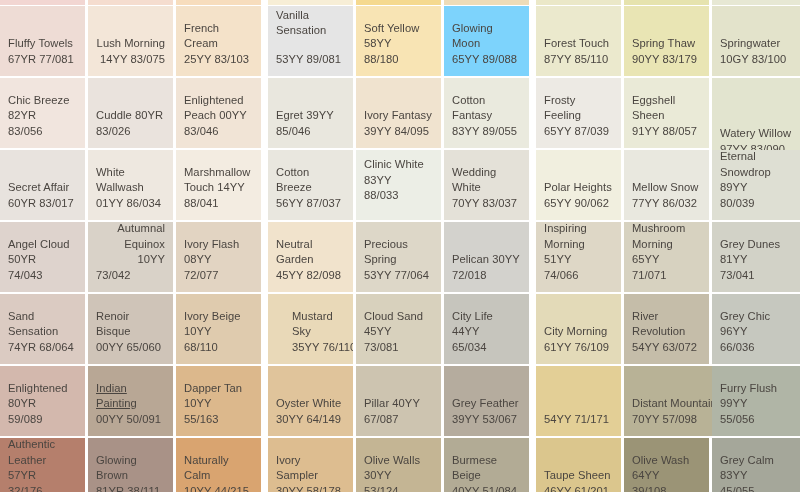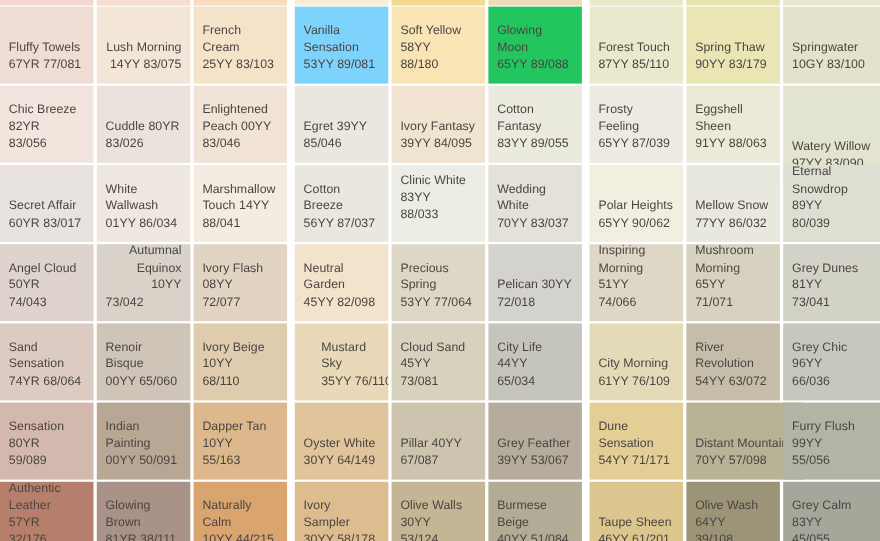--- a/index.html
+++ b/index.html
@@ -60,29 +60,29 @@
       <div class="swatch-code">67YR 77/081</div>
     </div>
     <div class="swatch" style="left: 88px; top: 6px; width: 85px; height: 70px; background: rgb(243, 230, 216); text-align: right;">
       <div class="swatch-label" style="white-space: normal;">Lush Morning</div>
       <div class="swatch-code">14YY 83/075</div>
     </div>
     <div class="swatch" style="left: 176px; top: 6px; width: 85px; height: 70px; background: rgb(244, 226, 201);">
       <div class="swatch-label" style="white-space: normal;">French Cream</div>
       <div class="swatch-code">25YY 83/103</div>
     </div>
-    <div class="swatch" style="left: 268px; top: 6px; width: 85px; height: 70px; background: #7dd3fc;">
+    <div class="swatch" style="left: 268px; top: 6px; width: 85px; height: 70px; background: #e5e5e5; gap: 13px;">
       <div class="swatch-label" style="white-space: normal;">Vanilla Sensation</div>
       <div class="swatch-code">53YY 89/081</div>
     </div>
     <div class="swatch" style="left: 356px; top: 6px; width: 85px; height: 70px; background: rgb(248, 228, 180);">
       <div class="swatch-label" style="white-space: normal;">Soft Yellow 58YY</div>
       <div class="swatch-code">88/180</div>
     </div>
-    <div class="swatch" style="left: 444px; top: 6px; width: 85px; height: 70px; background: #22c55e;">
+    <div class="swatch" style="left: 444px; top: 6px; width: 85px; height: 70px; background: #7dd3fc;">
       <div class="swatch-label" style="white-space: normal;">Glowing Moon</div>
       <div class="swatch-code">65YY 89/088</div>
     </div>
     <div class="swatch" style="left: 536px; top: 6px; width: 85px; height: 70px; background: rgb(235, 233, 205);">
       <div class="swatch-label" style="white-space: normal;">Forest Touch</div>
       <div class="swatch-code">87YY 85/110</div>
     </div>
     <div class="swatch" style="left: 624px; top: 6px; width: 85px; height: 70px; background: rgb(233, 229, 180);">
       <div class="swatch-label" style="white-space: normal;">Spring Thaw</div>
       <div class="swatch-code">90YY 83/179</div>
@@ -114,21 +114,21 @@
     <div class="swatch" style="left: 444px; top: 78px; width: 85px; height: 70px; background: rgb(234, 234, 222);">
       <div class="swatch-label" style="white-space: normal;">Cotton Fantasy</div>
       <div class="swatch-code">83YY 89/055</div>
     </div>
     <div class="swatch" style="left: 536px; top: 78px; width: 85px; height: 70px; background: rgb(237, 234, 228);">
       <div class="swatch-label" style="white-space: normal;">Frosty Feeling</div>
       <div class="swatch-code">65YY 87/039</div>
     </div>
     <div class="swatch" style="left: 624px; top: 78px; width: 85px; height: 70px; background: rgb(234, 234, 215);">
       <div class="swatch-label" style="white-space: normal;">Eggshell Sheen</div>
-      <div class="swatch-code">91YY 88/063</div>
+      <div class="swatch-code">91YY 88/057</div>
     </div>
     <div class="swatch" style="left: 712px; top: 78px; width: 88px; height: 88px; background: rgb(226, 228, 207);">
       <div class="swatch-label" style="white-space: normal;">Watery Willow</div>
       <div class="swatch-code">97YY 83/090</div>
     </div>
     <div class="swatch" style="left: 0px; top: 150px; width: 85px; height: 70px; background: rgb(232, 227, 222);">
       <div class="swatch-label" style="white-space: normal;">Secret Affair</div>
       <div class="swatch-code">60YR 83/017</div>
     </div>
     <div class="swatch" style="left: 88px; top: 150px; width: 85px; height: 70px; background: rgb(238, 232, 224);">
@@ -229,45 +229,44 @@
     </div>
     <div class="swatch" style="left: 624px; top: 294px; width: 85px; height: 70px; background: rgb(197, 189, 169);">
       <div class="swatch-label" style="white-space: normal;">River Revolution</div>
       <div class="swatch-code">54YY 63/072</div>
     </div>
     <div class="swatch" style="left: 712px; top: 294px; width: 88px; height: 70px; background: rgb(198, 200, 191);">
       <div class="swatch-label" style="white-space: normal;">Grey Chic 96YY</div>
       <div class="swatch-code">66/036</div>
     </div>
     <div class="swatch" style="left: 0px; top: 366px; width: 85px; height: 70px; background: rgb(211, 184, 173);">
-      <div class="swatch-label" style="white-space: normal;">Sensation 80YR</div>
+      <div class="swatch-label" style="white-space: normal;">Enlightened 80YR</div>
       <div class="swatch-code">59/089</div>
     </div>
     <div class="swatch" style="left: 88px; top: 366px; width: 85px; height: 70px; background: rgb(184, 167, 149);">
-      <div class="swatch-label" style="white-space: normal;">Indian Painting</div>
+      <div class="swatch-label" style="white-space: normal; text-decoration: underline;">Indian Painting</div>
       <div class="swatch-code">00YY 50/091</div>
     </div>
     <div class="swatch" style="left: 176px; top: 366px; width: 85px; height: 70px; background: rgb(220, 184, 140);">
       <div class="swatch-label" style="white-space: normal;">Dapper Tan 10YY</div>
       <div class="swatch-code">55/163</div>
     </div>
     <div class="swatch" style="left: 268px; top: 366px; width: 85px; height: 70px; background: rgb(224, 196, 155);">
       <div class="swatch-label" style="white-space: normal;">Oyster White</div>
       <div class="swatch-code">30YY 64/149</div>
     </div>
     <div class="swatch" style="left: 356px; top: 366px; width: 85px; height: 70px; background: rgb(205, 196, 176);">
       <div class="swatch-label" style="white-space: normal;">Pillar 40YY</div>
       <div class="swatch-code">67/087</div>
     </div>
     <div class="swatch" style="left: 444px; top: 366px; width: 85px; height: 70px; background: rgb(181, 172, 158);">
       <div class="swatch-label" style="white-space: normal;">Grey Feather</div>
       <div class="swatch-code">39YY 53/067</div>
     </div>
     <div class="swatch" style="left: 536px; top: 366px; width: 85px; height: 70px; background: rgb(227, 207, 150);">
-      <div class="swatch-label" style="white-space: normal;">Dune Sensation</div>
       <div class="swatch-code">54YY 71/171</div>
     </div>
     <div class="swatch" style="left: 624px; top: 366px; width: 106px; height: 70px; background: rgb(184, 178, 150);">
       <div class="swatch-label" style="white-space: normal;">Distant Mountain</div>
       <div class="swatch-code">70YY 57/098</div>
     </div>
     <div class="swatch" style="left: 712px; top: 366px; width: 88px; height: 70px; background: rgb(176, 181, 166);">
       <div class="swatch-label" style="white-space: normal;">Furry Flush 99YY</div>
       <div class="swatch-code">55/056</div>
     </div>

